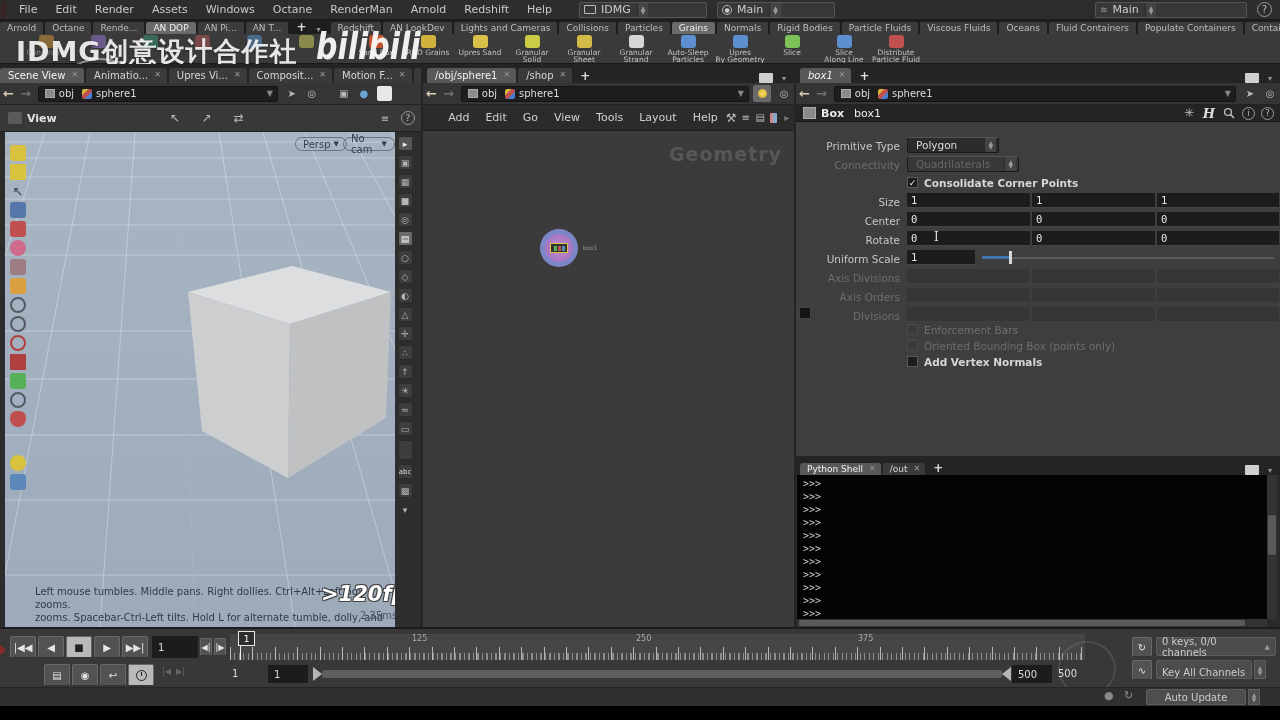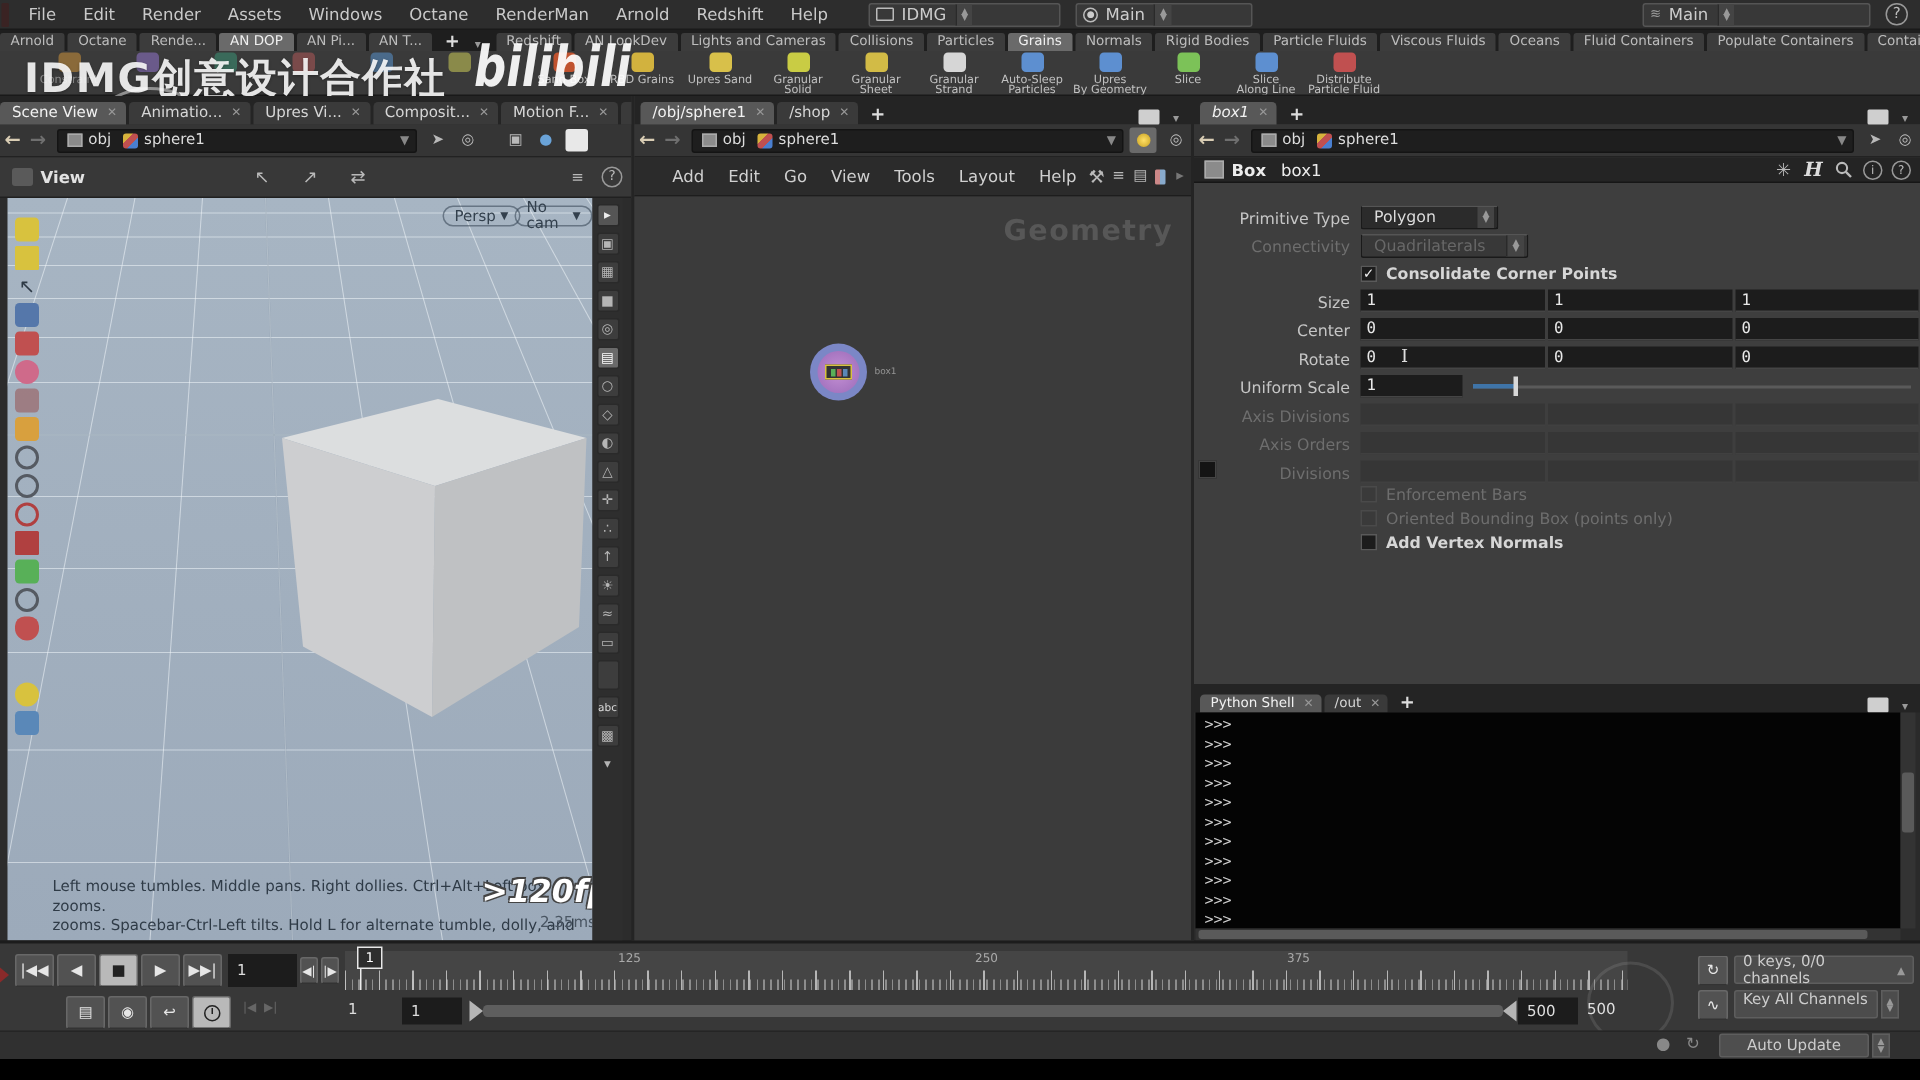--- a/index.html
+++ b/index.html
@@ -616,21 +616,21 @@
     <div class="abs" style="left:152px;top:7px;width:46px;height:22px;background:#1c1c1c;color:#ddd;display:flex;align-items:center;padding-left:6px;font-size:10px">1</div>
     <div class="tbtn" style="left:200px;top:9px;width:12px;height:18px;font-size:8px">◀|</div>
     <div class="tbtn" style="left:214px;top:9px;width:12px;height:18px;font-size:8px">|▶</div>
 
     <div class="abs" style="left:230px;top:5px;width:855px;height:26px;background:#454545;
          background-image:repeating-linear-gradient(90deg,rgba(200,200,200,.55) 0 1px,transparent 1px 4.5px),repeating-linear-gradient(90deg,rgba(220,220,220,.75) 0 1px,transparent 1px 22.4px);
          background-size:100% 7px,100% 13px;background-position:bottom left;background-repeat:no-repeat">
       <div>
 
       <span class="rlab" style="top: 0px; left: 182px;">125</span>
-          <span class="rlab" style="top: 0px; left: 406px; margin-left: 14px;">250</span>
+          <span class="rlab" style="top: 0px; left: 406px;">250</span>
           <span class="rlab" style="top: 0px; left: 628px;">375</span>
         </div>
     </div>
     <div class="abs" style="left:238px;top:2px;width:17px;height:15px;background:#2d2d2d;border:1px solid #e8e8e8;color:#fff;font-size:9px;display:flex;align-items:center;justify-content:center">1</div>
     <div class="abs" style="left:240px;top:17px;width:1px;height:14px;background:#eee"></div>
 
     <div class="tbtn" style="left:44px;top:35px;width:26px">▤</div>
     <div class="tbtn" style="left:72px;top:35px;width:26px">◉</div>
     <div class="tbtn" style="left:100px;top:35px;width:26px">↩</div>
     <div class="tbtn on" style="left:128px;top:35px;width:26px">
@@ -649,21 +649,21 @@
     <span class="abs" style="left:1058px;top:39px;color:#ddd;font-size:10px">500</span>
 
     <div class="abs" style="left:1058px;top:12px;width:58px;height:55px;border:2px solid rgba(255,255,255,.10);border-radius:50%"></div>
 
     <div class="tbtn" style="left:1132px;top:8px;width:20px;height:20px">↻</div>
     <div class="abs" style="left:1156px;top:8px;width:120px;height:19px;background:#4c4c4c;border:1px solid #5e5e5e;border-radius:2px;color:#ccc;font-size:10px;display:flex;align-items:center;padding:0 5px">
         <span>0 keys, 0/0 channels</span>
         <span style="margin-left:auto;font-size:7px;color:#999">▲</span>
       </div>
     <div class="tbtn" style="left:1132px;top:31px;width:20px;height:20px">∿</div>
-    <div class="abs" style="left:1156px;top:31px;width:96px;height:19px;background:#4c4c4c;border:1px solid #5e5e5e;border-radius:2px;color:#ccc;font-size:10px;display:flex;align-items:flex-start;padding:0 5px">
+    <div class="abs" style="left:1156px;top:31px;width:96px;height:19px;background:#4c4c4c;border:1px solid #5e5e5e;border-radius:2px;color:#ccc;font-size:10px;display:flex;align-items:flex-end;padding:0 5px">
         <span>Key All Channels</span>
       </div>
     <div class="abs" style="left:1254px;top:31px;width:12px;height:19px;background:#4c4c4c;border:1px solid #5e5e5e;display:flex;flex-direction:column;align-items:center;justify-content:center;font-size:6px;color:#999;line-height:5px">▲<br>▼</div>
 
     <div class="abs" style="left:0;top:58px;width:1280px;height:19px;background:#303030;border-top:1px solid #252525"></div>
     <div class="abs" style="left:1104px;top:60px;color:#888;font-size:11px">●</div>
     <div class="abs" style="left:1124px;top:60px;color:#888;font-size:11px">↻</div>
     <div class="abs" style="left:1146px;top:60px;width:100px;height:16px;background:#4e4e4e;border:1px solid #5e5e5e;border-radius:2px;color:#ccc;font-size:10px;display:flex;align-items:center;justify-content:center">
         <span>Auto Update</span>
       </div>

